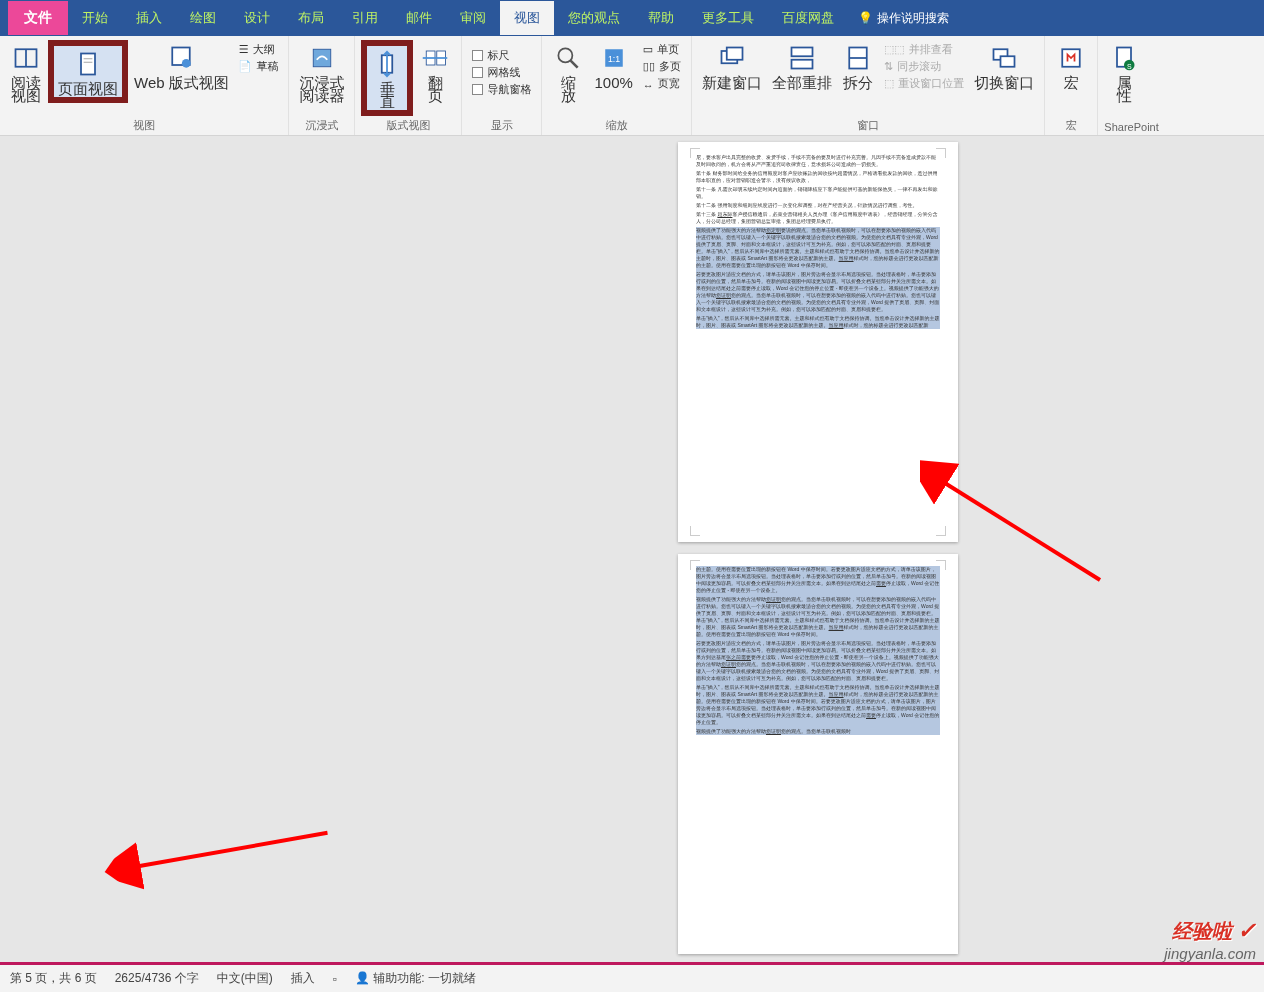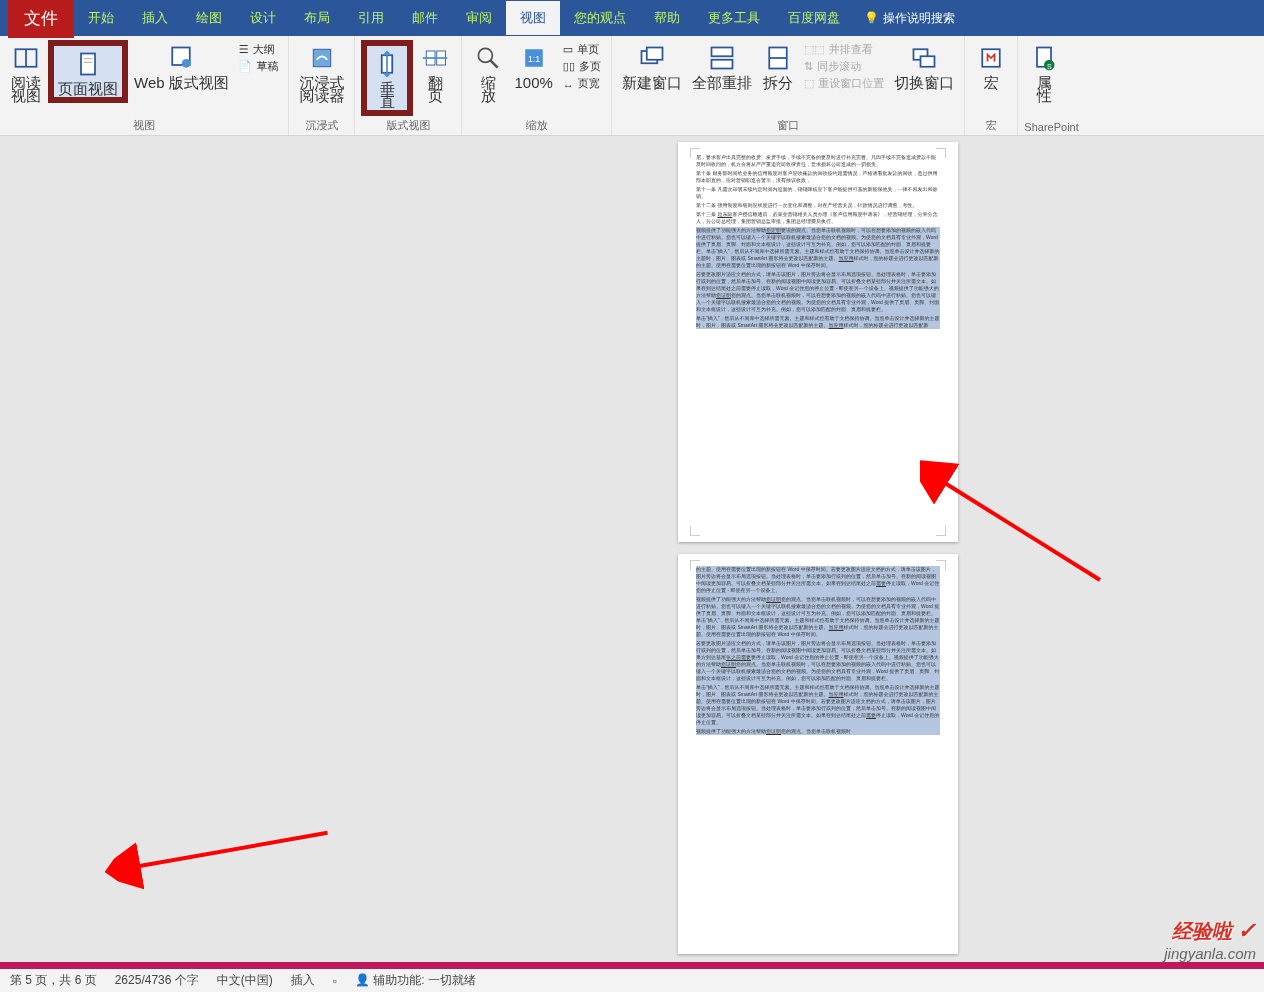--- a/index.html
+++ b/index.html
@@ -1,21 +1,21 @@
 <!DOCTYPE html>
 <html><head>
 <meta charset="utf-8">
 <style>
 * { margin: 0; padding: 0; box-sizing: border-box; font-family: "Microsoft YaHei", sans-serif; }
 body { background: #e6e6e6; width: 1264px; height: 992px; overflow: hidden; position: relative; }
 
 .menubar { background: #2b579a; height: 36px; display: flex; align-items: center; padding-left: 8px; }
 .menubar .tab { color: #bef264; font-size: 13px; padding: 8px 14px; cursor: pointer; }
 .menubar .tab.active { background: #f3f3f3; color: #2b579a; }
-.menubar .file-tab { background: #b91c1c; color: #fff; padding: 8px 16px; font-size: 17px; }
+.menubar .file-tab { background: #ec4899; color: #fff; padding: 8px 16px; font-size: 14px; font-weight: bold; }
 .menubar .lamp { color: #fff; font-size: 12px; margin-left: 10px; display: flex; align-items: center; gap: 4px; }
 
 .ribbon { background: #f3f3f3; height: 100px; display: flex; border-bottom: 1px solid #d4d4d4; }
 .group { border-right: 1px solid #e1e1e1; padding: 4px 6px 2px 6px; display: flex; flex-direction: column; justify-content: space-between; }
 .group-buttons { display: flex; gap: 2px; align-items: flex-start; }
 .group-label { text-align: center; font-size: 11px; color: #666; padding-top: 2px; }
 .big-btn { display: flex; flex-direction: column; align-items: center; padding: 2px 4px; cursor: pointer; min-width: 40px; }
 .big-btn .icon-box { width: 32px; height: 32px; display: flex; align-items: center; justify-content: center; }
 .big-btn .label { font-size: 15px; color: #333; text-align: center; line-height: 13px; margin-top: 2px; }
 .big-btn.selected { background: #d5e1f2; border: 6px solid #7f1d1d; }
@@ -35,21 +35,21 @@
 .corner.bl { bottom: 6px; left: 12px; border-left: 1px solid #ccc; border-bottom: 1px solid #ccc; }
 .corner.br { bottom: 6px; right: 12px; border-right: 1px solid #ccc; border-bottom: 1px solid #ccc; }
 .text-block { font-size: 5px; line-height: 7px; color: #333; }
 .text-block.sel { background: #b5c7e0; }
 .text-block p { margin-bottom: 2px; }
 
 .arrow { position: absolute; pointer-events: none; }
 .arrow1 { top: 460px; left: 920px; }
 .arrow2 { top: 760px; left: 140px; transform: rotate(35deg); }
 
-.statusbar { position: absolute; bottom: 0; left: 0; right: 0; height: 30px; background: #f3f3f3; border-top: 7px solid #be185d; display: flex; align-items: center; padding: 0 10px; font-size: 12px; color: #444; gap: 18px; }
+.statusbar { position: absolute; bottom: 0; left: 0; right: 0; height: 30px; background: #f3f3f3; border-top: 3px solid #be185d; display: flex; align-items: center; padding: 0 10px; font-size: 12px; color: #444; gap: 18px; }
 .statusbar .item { cursor: pointer; }
 
 .watermark { position: absolute; bottom: 30px; right: 8px; text-align: right; }
 .watermark .line1 { color: #d93025; font-weight: bold; font-size: 20px; font-style: italic; text-shadow: 1px 1px 0 #fff; }
 .watermark .line1 .check { color: #d93025; font-size: 22px; }
 .watermark .line2 { color: #666; font-size: 15px; font-style: italic; }
 
 svg.ribbon-icon { width: 28px; height: 28px; }
 </style>
 </head>
@@ -159,20 +159,37 @@
               <path d="M2 16 L30 16" stroke="#4a90d9" stroke-width="2"></path>
             </svg>
           </div>
         <div class="label" style="white-space:pre-line">翻
 页</div>
       </div>
     </div>
     <div class="group-label">版式视图</div>
   </div>
 
+  <div class="group">
+    <div class="small-opts" style="padding-top:8px">
+      <div class="small-opt">
+          <span class="cb"></span>
+          <span>标尺</span>
+        </div>
+      <div class="small-opt">
+          <span class="cb"></span>
+          <span>网格线</span>
+        </div>
+      <div class="small-opt">
+          <span class="cb"></span>
+          <span>导航窗格</span>
+        </div>
+    </div>
+    <div class="group-label">显示</div>
+  </div>
 
   <div class="group">
     <div class="group-buttons">
       <div class="big-btn">
         <div class="icon-box">
             <svg class="ribbon-icon" viewBox="0 0 32 32">
               <circle cx="13" cy="13" r="8" fill="none" stroke="#555" stroke-width="2"></circle>
               <line x1="19" y1="19" x2="27" y2="27" stroke="#555" stroke-width="3"></line>
             </svg>
           </div>

